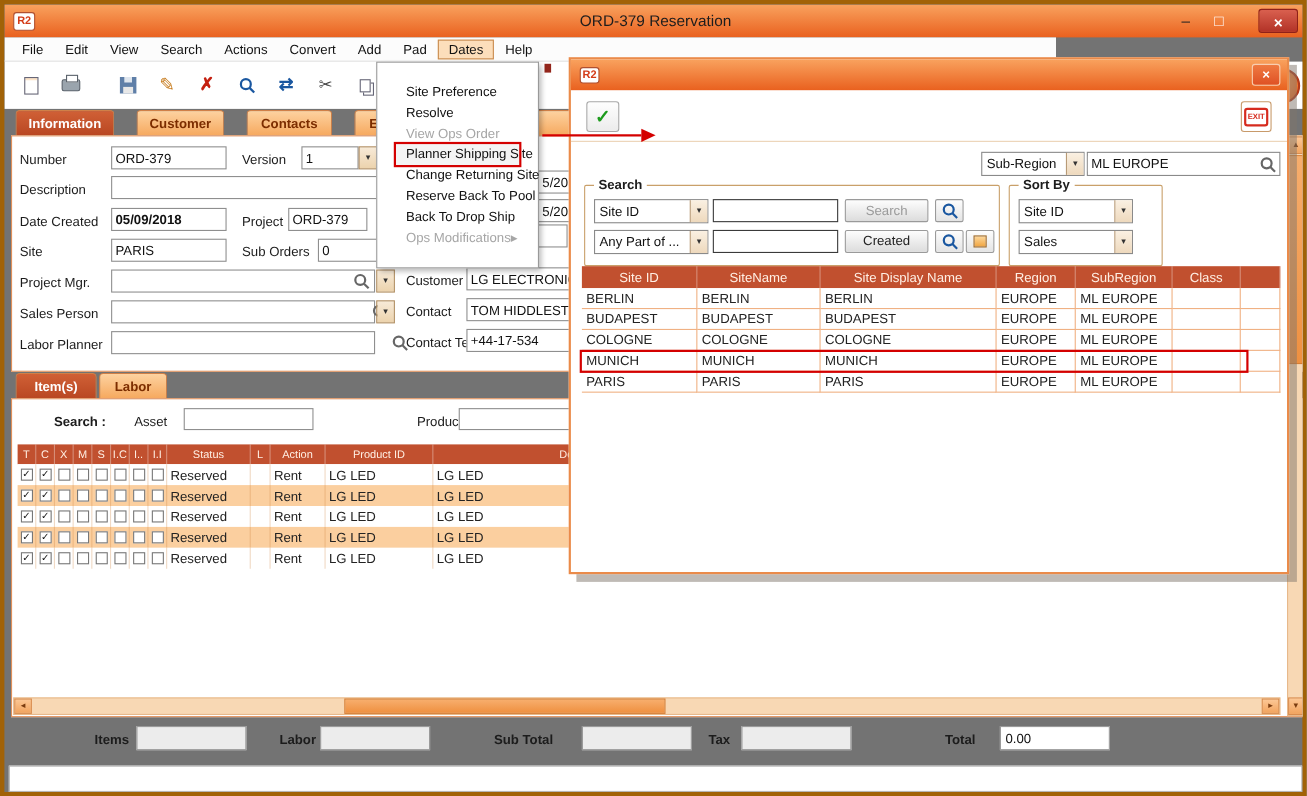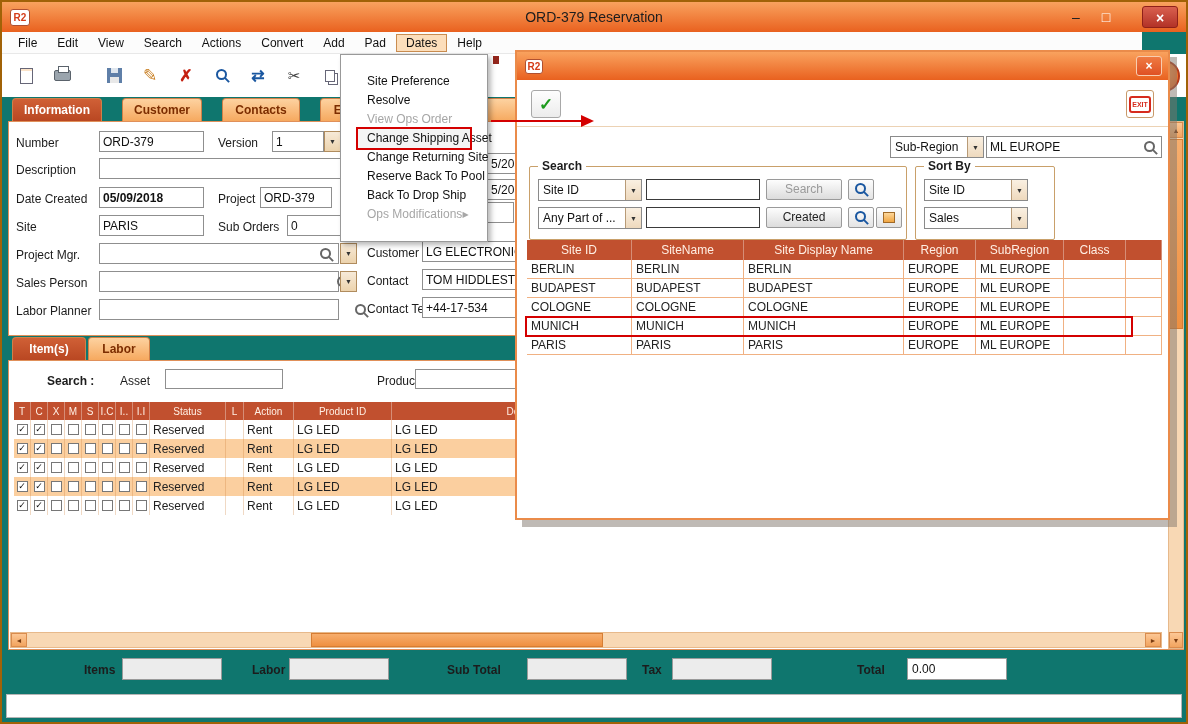--- a/index.html
+++ b/index.html
@@ -1,28 +1,28 @@
 <!DOCTYPE html>
 <html><head>
 <meta charset="utf-8">
 <style>
   *{box-sizing:border-box;margin:0;padding:0}
   html,body{width:1188px;height:724px;font-family:"Liberation Sans",sans-serif}
-  .window{position:relative;width:1188px;height:724px;background:#0f766e;border:2px solid #a16207;overflow:hidden}
+  .window{position:relative;width:1188px;height:724px;background:#737373;border:4px solid #a16207;overflow:hidden}
   .a{position:absolute}
   
   .titlebar{left:0;top:0;width:1184px;height:30px;background:linear-gradient(#f9a25e,#e9611f);display:flex;align-items:center}
   .applogo{margin-left:8px;width:20px;height:17px;background:#fff;border:1px solid #b05030;border-radius:3px;color:#d43c18;font-weight:bold;font-size:10px;display:flex;align-items:center;justify-content:center;z-index:2}
   .wtitle{position:absolute;left:0;right:0;text-align:center;font-size:14px;color:#1d1d1d}
   .tbtn{position:absolute;top:5px;width:28px;height:20px;text-align:center;line-height:20px;font-size:14px;color:#222;z-index:2}
   .tbtn.min{right:96px}
   .tbtn.max{right:66px;color:#fff}
   .tbtn.close{right:8px;top:4px;width:36px;height:22px;line-height:22px;background:linear-gradient(#d9604f,#b23227);color:#fff;font-weight:bold;border-radius:3px;border:1px solid #8f2019}
   
-  .menubar{left:0;top:30px;width:1140px;height:22px;background:#fcfcfc;border-bottom:1px solid #e8e8e8;display:flex;align-items:center;padding-left:6px}
+  .menubar{left:0;top:30px;width:956px;height:22px;background:#fcfcfc;border-bottom:1px solid #e8e8e8;display:flex;align-items:center;padding-left:6px}
   .mitem{padding:2px 10px;font-size:12px;color:#111}
   .mitem.active{border:1px solid #c98c50;background:#fcdebb;padding:1px 9px}
   
   .toolbar{left:0;top:52px;width:1184px;height:43px;background:#fff;display:flex;align-items:center;padding-left:8px;gap:4px}
   .tool{width:32px;height:32px;display:flex;align-items:center;justify-content:center}
   .tsep{width:12px;height:32px}
   .ic-page{width:13px;height:16px;background:#fff;border:1px solid #667;box-shadow:inset 0 2px 0 #fbe3c8}
   .ic-print{width:17px;height:11px;background:#9aa4ad;border:1px solid #5a626b;border-radius:2px;position:relative}
   .ic-print::before{content:"";position:absolute;left:3px;top:-5px;width:9px;height:5px;background:#fff;border:1px solid #5a626b}
   .ic-save{width:15px;height:15px;background:#5f7fa8;position:relative}
@@ -444,21 +444,21 @@
   <input class="a tfld white" style="left: 905px; top: 656px; width: 100px;" value="0.00">
 
   
   <div class="a" style="left:4px;top:692px;width:1176px;height:24px;border:1px solid #b5b5b5;background:#fff"></div>
 
   
   <div class="a popup" style="left:338px;top:52px;width:148px">
     <div class="pitem">Site Preference</div>
     <div class="pitem">Resolve</div>
     <div class="pitem disabled">View Ops Order</div>
-    <div class="pitem annotated">Change Shipping Asset</div>
+    <div class="pitem annotated">Planner Shipping Site</div>
     <div class="pitem">Change Returning Site</div>
     <div class="pitem">Reserve Back To Pool</div>
     <div class="pitem">Back To Drop Ship</div>
     <div class="pitem disabled has-sub">
       <span>Ops Modifications</span>
       <span class="subarr">▶</span>
     </div>
   </div>
 
   

